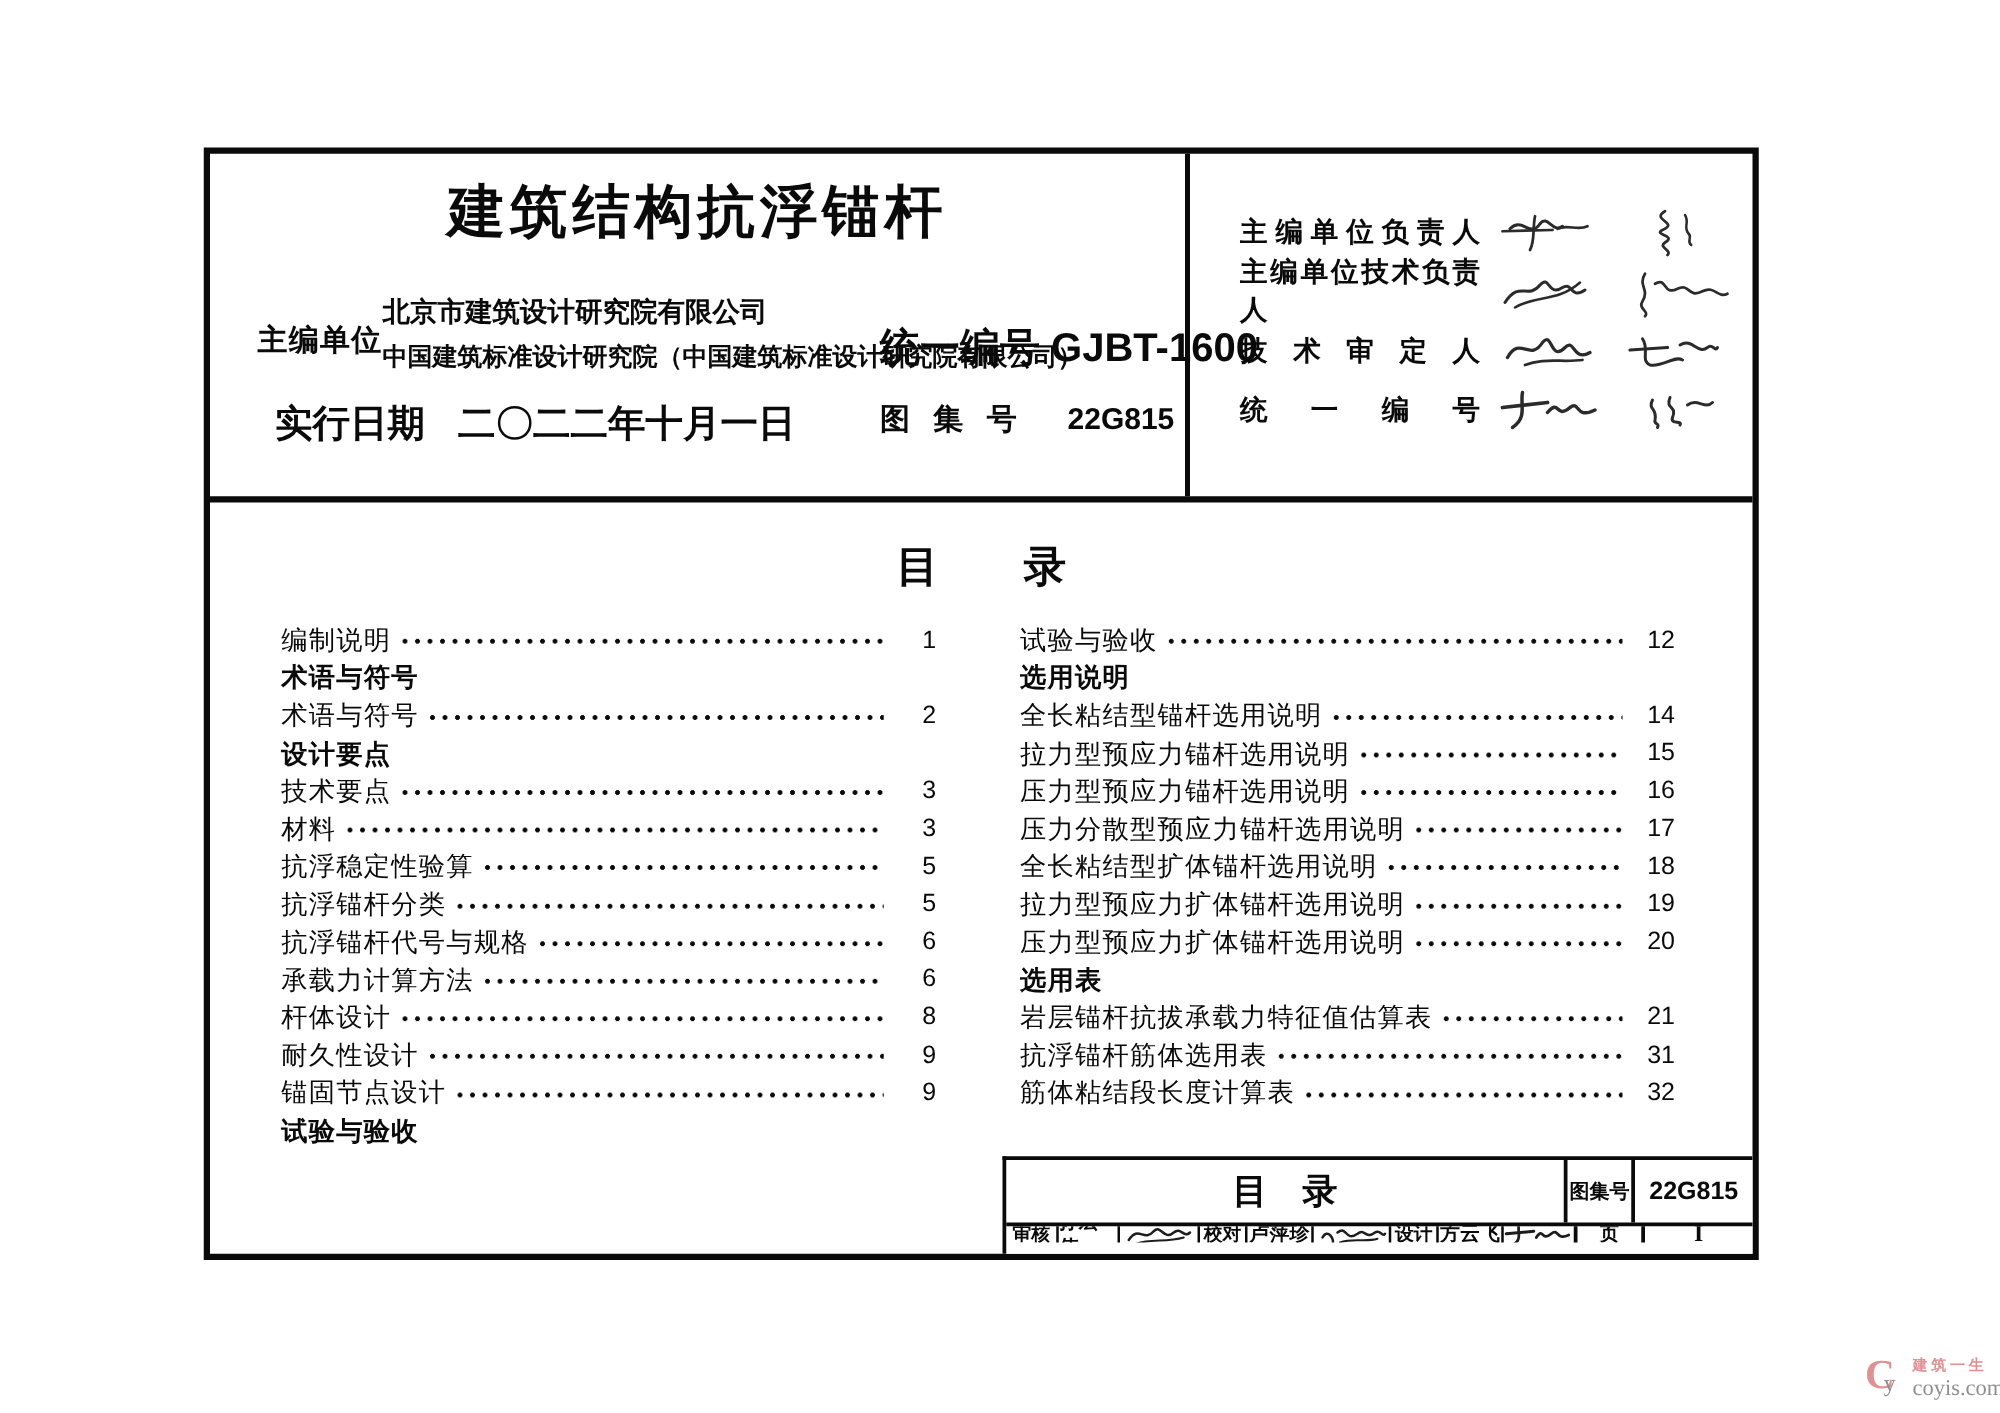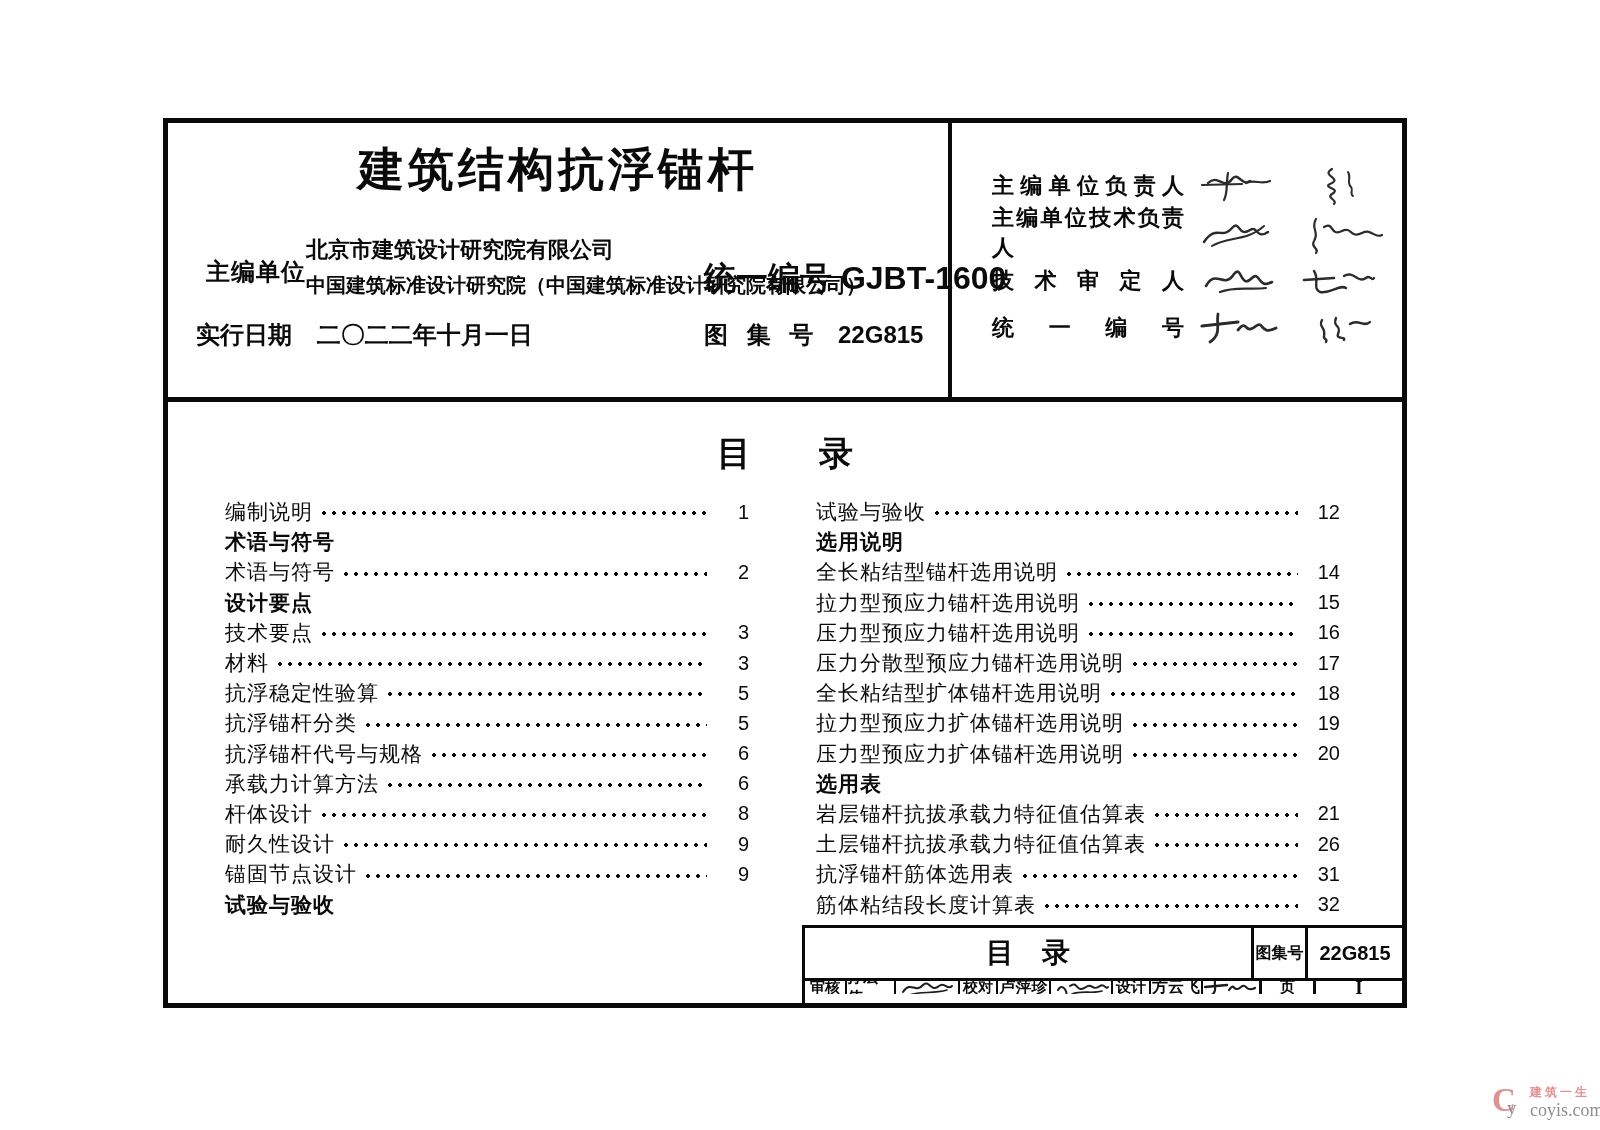--- a/index.html
+++ b/index.html
@@ -15,24 +15,24 @@
   .divider-h { position:absolute; left:0; top:274px; width:100%; height:5px; background:#0a0a0a; }
   .divider-v { position:absolute; left:780px; top:0; width:4px; height:274px; background:#0a0a0a; }
 
   
   .doc-title { position:absolute; left:0; top:16px; width:780px; text-align:center;
     font-size:46px; font-weight:bold; letter-spacing:4px; }
   .editor-label { position:absolute; left:38px; top:133px; font-size:24px; font-weight:bold; letter-spacing:1px; }
   .editor-line1 { position:absolute; left:138px; top:112px; font-size:22px; font-weight:bold; }
   .editor-line2 { position:absolute; left:138px; top:149px; font-size:20px; font-weight:bold; }
   .unified-no { position:absolute; left:536px; top:134px; font-size:32px; font-weight:bold; white-space:nowrap; }
-  .date-row { position:absolute; left:28px; top:196px; font-size:24px; font-weight:bold; white-space:nowrap; }
+  .date-row { position:absolute; left:52px; top:196px; font-size:30px; font-weight:bold; white-space:nowrap; }
   .date-row .lbl { margin-right:18px; }
   .atlas-row { position:absolute; left:536px; top:196px; font-size:24px; font-weight:bold; white-space:nowrap; }
-  .atlas-row .lbl { margin-right:12px; letter-spacing:6px; }
+  .atlas-row .lbl { margin-right:28px; letter-spacing:6px; }
 
   
   .approval { position:absolute; left:784px; top:0; width:404px; height:274px; }
   .appr-row { position:absolute; left:40px; height:34px; display:flex; align-items:center; }
   .appr-label { width:192px; font-size:22px; font-weight:bold; text-align:justify; text-align-last:justify; text-justify:inter-character; }
   .sig { margin-left:14px; }
   .sig svg { display:block; }
   .sig path { fill:none; stroke:#2b2b2b; stroke-linecap:round; }
 
   
@@ -286,25 +286,20 @@
         </div>
       <div class="toc-row heading">
           <span class="toc-text">选用表</span>
         </div>
       <div class="toc-row">
           <span class="toc-text">岩层锚杆抗拔承载力特征值估算表</span>
           <span class="leader"></span>
           <span class="toc-page">21</span>
         </div>
       <div class="toc-row">
-          <span class="toc-text">土层锚杆抗拔承载力特征值估算表</span>
-          <span class="leader"></span>
-          <span class="toc-page">26</span>
-        </div>
-      <div class="toc-row">
           <span class="toc-text">抗浮锚杆筋体选用表</span>
           <span class="leader"></span>
           <span class="toc-page">31</span>
         </div>
       <div class="toc-row">
           <span class="toc-text">筋体粘结段长度计算表</span>
           <span class="leader"></span>
           <span class="toc-page">32</span>
         </div>
     </div>

